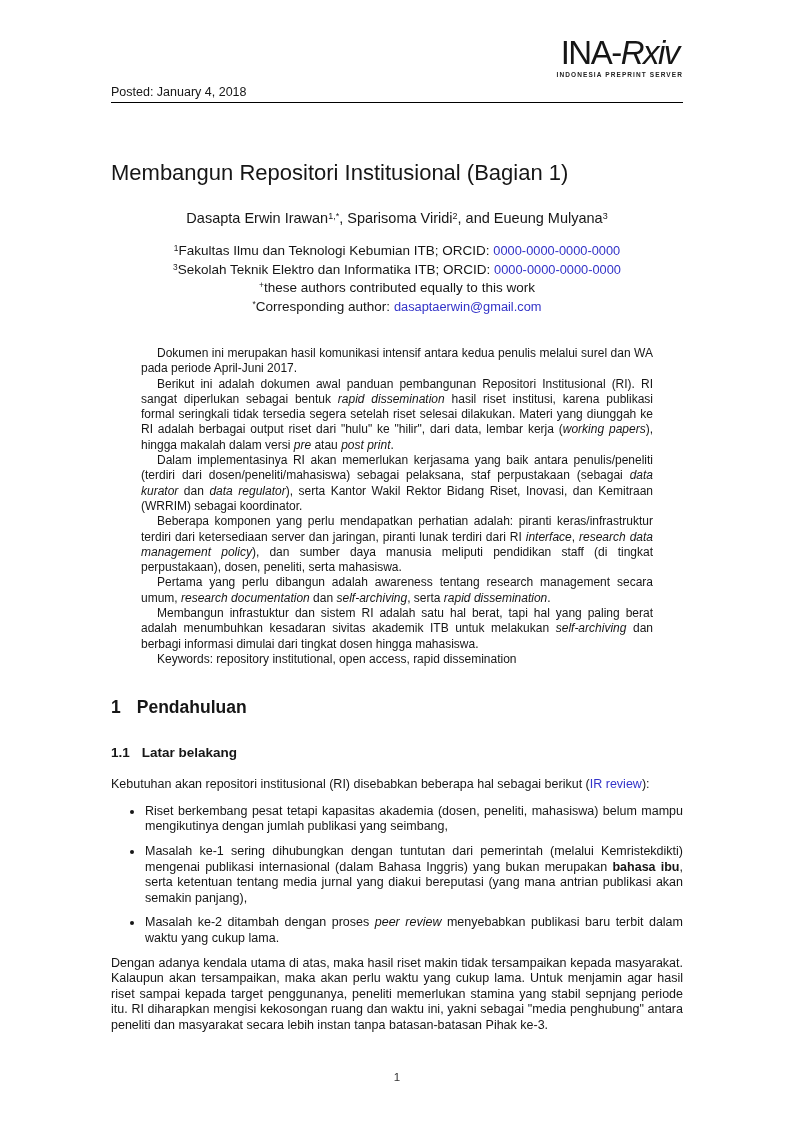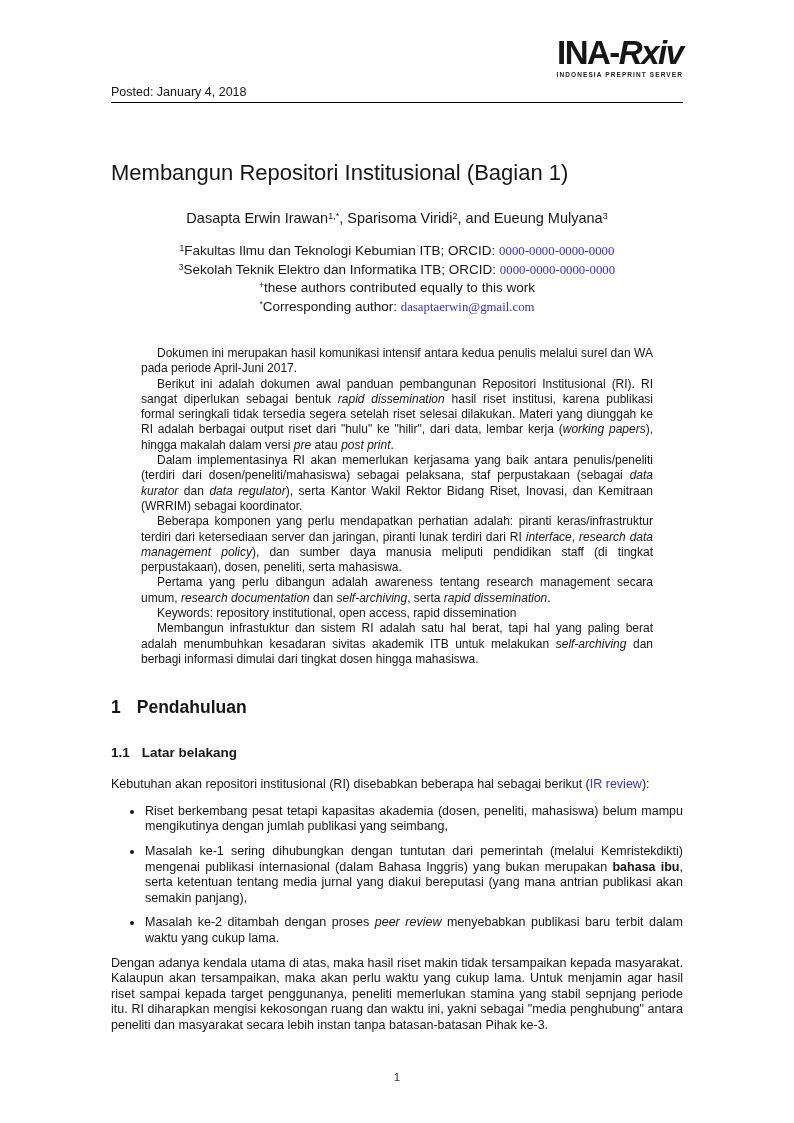--- a/index.html
+++ b/index.html
@@ -5,21 +5,21 @@
   html,body{margin:0;padding:0;background:#e8e8e8;}
   .page{
     width:794px;height:1123px;margin:0 auto;background:#ffffff;
     position:relative;box-sizing:border-box;padding:36px 111px 0;
     font-family:"Liberation Sans",sans-serif;color:#161616;
     overflow:hidden;
   }
   
   .header-top{display:flex;justify-content:flex-end;}
   .logo{text-align:center;}
-  .logo-main{font-size:33px;font-weight:700;letter-spacing:-1.5px;line-height:1;}
+  .logo-main{font-size:33px;font-weight:400;letter-spacing:-1.5px;line-height:1;}
   .logo-sub{font-size:6.5px;font-weight:700;letter-spacing:1.1px;margin-top:2px;color:#222;}
   .posted{font-size:12.5px;margin-top:7px;}
   hr.rule{border:none;border-top:1.6px solid #000;margin:3px 0 0;}
   
   .title{font-size:22px;font-weight:400;text-align:left;margin:57px 0 0;letter-spacing:0;}
   .authors{font-size:14.5px;text-align:center;margin:24px 0 0;}
   .affils{margin-top:16px;text-align:center;font-size:13.5px;line-height:18.5px;}
   .affils p{margin:0;}
   
   .abstract{margin-top:30px;padding:0 30px;}
@@ -34,21 +34,21 @@
   .bullets{margin:11px 0 0;padding-left:33px;list-style:disc outside;}
   .bullets li{font-size:12.5px;line-height:15.6px;text-align:justify;margin-bottom:9px;padding-left:1px;}
   .closing{margin-top:2px;}
   
   .pageno{position:absolute;bottom:40px;left:0;right:0;text-align:center;font-size:11.5px;color:#333;}
   
   .i{font-style:italic;}
   .b{font-weight:700;}
   .sup{font-size:0.62em;vertical-align:0.5em;line-height:0;}
   .link{color:var(--link-blue,#3232c8);}
-  .mono{font-family:Liberation Serif, serif;font-size:0.95em;}
+  .mono{font-family:Liberation Sans, sans-serif;font-size:0.95em;}
 </style>
 </head>
 <body>
 
 <div class="page">
 
   <header>
     <div class="header-top">
       <div class="logo">
         <div class="logo-main"><span>INA-</span><span class="i">Rxiv</span></div>
@@ -69,22 +69,22 @@
     <p><span class="sup">+</span><span>these authors contributed equally to this work</span></p>
     <p><span class="sup">*</span><span>Corresponding author: </span><span class="link mono">dasaptaerwin@gmail.com</span></p>
   </div>
 
   <section class="abstract">
     <p class="abs-p"><span>Dokumen ini merupakan hasil komunikasi intensif antara kedua penulis melalui surel dan WA pada periode April-Juni 2017.</span></p>
     <p class="abs-p"><span>Berikut ini adalah dokumen awal panduan pembangunan Repositori Institusional (RI). RI sangat diperlukan sebagai bentuk </span><span class="i">rapid dissemination</span><span> hasil riset institusi, karena publikasi formal seringkali tidak tersedia segera setelah riset selesai dilakukan. Materi yang diunggah ke RI adalah berbagai output riset dari "hulu" ke "hilir", dari data, lembar kerja (</span><span class="i">working papers</span><span>), hingga makalah dalam versi </span><span class="i">pre</span><span> atau </span><span class="i">post print</span><span>.</span></p>
     <p class="abs-p"><span>Dalam implementasinya RI akan memerlukan kerjasama yang baik antara penulis/peneliti (terdiri dari dosen/peneliti/mahasiswa) sebagai pelaksana, staf perpustakaan (sebagai </span><span class="i">data kurator</span><span> dan </span><span class="i">data regulator</span><span>), serta Kantor Wakil Rektor Bidang Riset, Inovasi, dan Kemitraan (WRRIM) sebagai koordinator.</span></p>
     <p class="abs-p"><span>Beberapa komponen yang perlu mendapatkan perhatian adalah: piranti keras/infrastruktur terdiri dari ketersediaan server dan jaringan, piranti lunak terdiri dari RI </span><span class="i">interface</span><span>, </span><span class="i">research data management policy</span><span>), dan sumber daya manusia meliputi pendidikan staff (di tingkat perpustakaan), dosen, peneliti, serta mahasiswa.</span></p>
     <p class="abs-p"><span>Pertama yang perlu dibangun adalah awareness tentang research management secara umum, </span><span class="i">research documentation</span><span> dan </span><span class="i">self-archiving</span><span>, serta </span><span class="i">rapid dissemination</span><span>.</span></p>
+    <p class="abs-p"><span>Membangun infrastuktur dan sistem RI adalah satu hal berat, tapi hal yang paling berat adalah menumbuhkan kesadaran sivitas akademik ITB untuk melakukan </span><span class="i">self-archiving</span><span> dan berbagi informasi dimulai dari tingkat dosen hingga mahasiswa.</span></p>
     <p class="abs-p"><span>Keywords: repository institutional, open access, rapid dissemination</span></p>
-    <p class="abs-p"><span>Membangun infrastuktur dan sistem RI adalah satu hal berat, tapi hal yang paling berat adalah menumbuhkan kesadaran sivitas akademik ITB untuk melakukan </span><span class="i">self-archiving</span><span> dan berbagi informasi dimulai dari tingkat dosen hingga mahasiswa.</span></p>
   </section>
 
   <section>
     <h2 class="sec-h1">
       <span class="sec-num">1</span><span>Pendahuluan</span>
     </h2>
     <h3 class="sec-h2">
       <span class="sec-num2">1.1</span><span>Latar belakang</span>
     </h3>
     <p class="body-p"><span>Kebutuhan akan repositori institusional (RI) disebabkan beberapa hal sebagai berikut (</span><span class="link">IR review</span><span>):</span></p>

